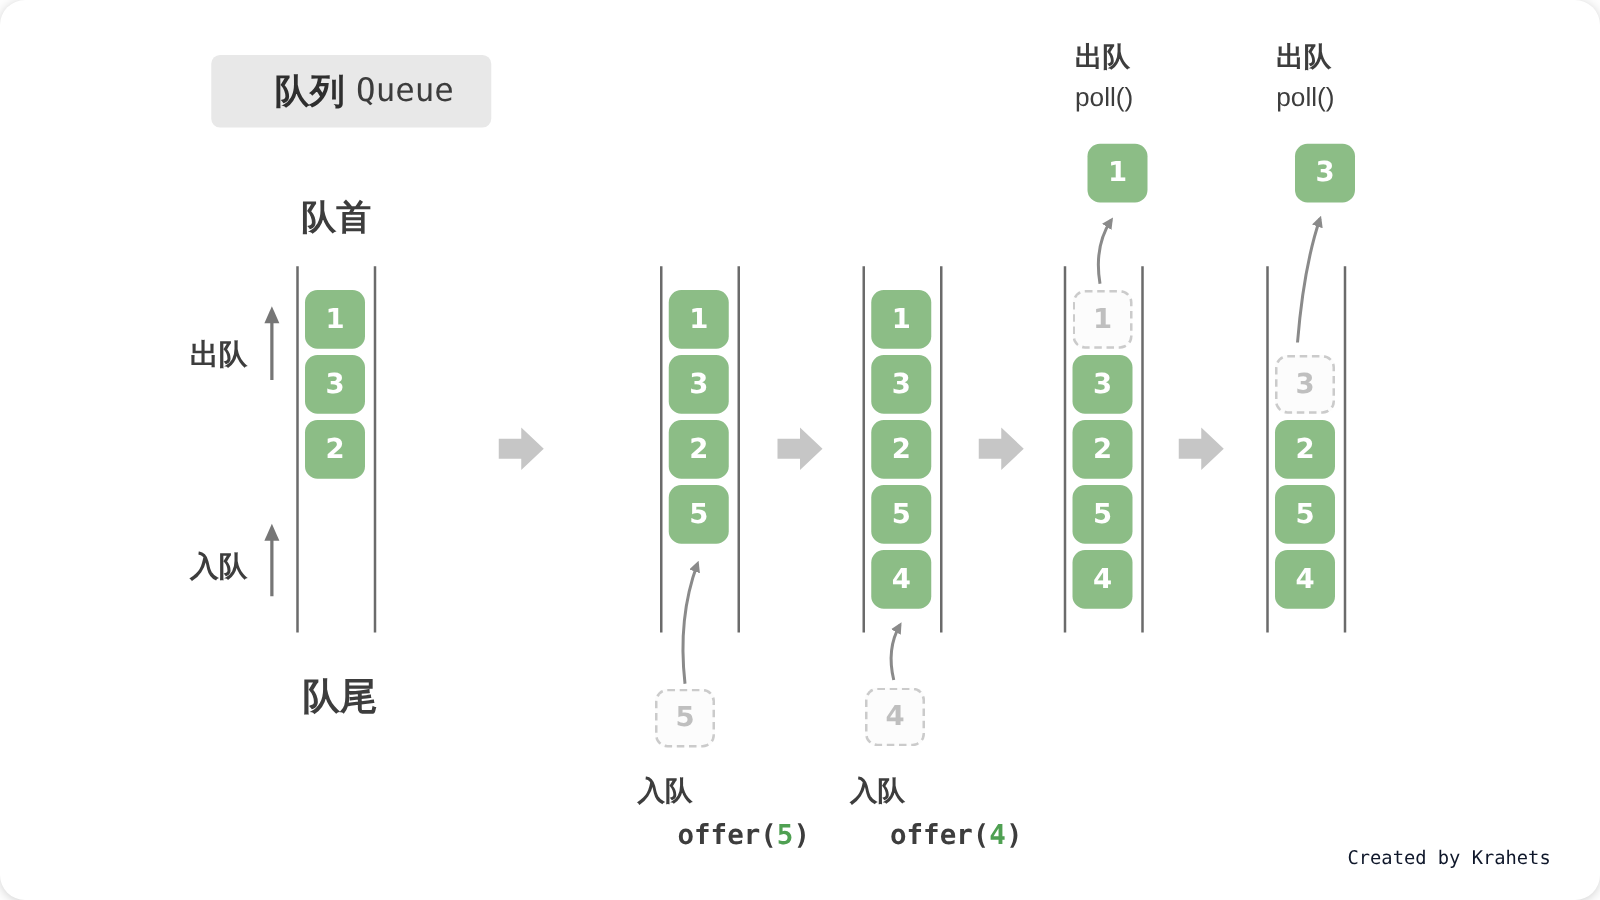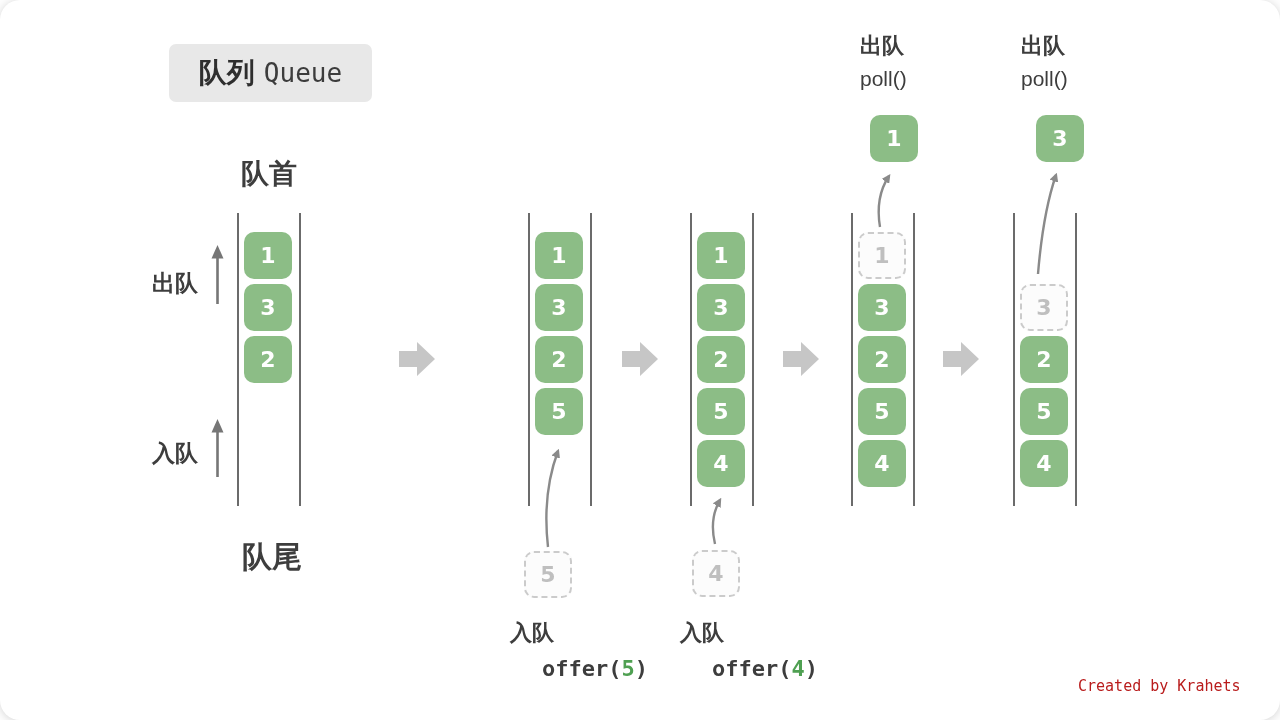--- a/index.html
+++ b/index.html
@@ -14,21 +14,21 @@
   html,body{margin:0;padding:0;background:#fdfdfd;overflow:hidden;}
   body{font-family:"Liberation Sans","DejaVu Sans",sans-serif;}
   #canvas{
     position:relative;width:1280px;height:720px;background:#ffffff;
     border-radius:20px;box-shadow:0 1px 8px rgba(0,0,0,.16);overflow:hidden;
   }
   .abs{position:absolute;}
   
   .title-box{
     left:169px;top:44px;width:203px;height:58px;background:#e8e8e8;border-radius:7px;
-    display:flex;align-items:center;justify-content:center;gap:9px;
+    display:flex;align-items:center;justify-content:center;gap:9px;padding-left:21px;
   }
   .title-zh{font-weight:bold;font-size:28px;color:#2e2e2e;}
   .title-en{font-family:"DejaVu Sans Mono","Liberation Mono",monospace;font-size:26px;color:#3c3c3c;}
   
   .cjk-label{font-weight:bold;color:var(--ink);white-space:nowrap;}
   .lbl-front{left:241px;top:155px;font-size:28px;}
   .lbl-rear{left:242px;top:537px;font-size:30px;}
   .lbl-dequeue{left:152px;top:268px;font-size:23px;}
   .lbl-enqueue{left:152px;top:438px;font-size:23px;}
   
@@ -51,21 +51,21 @@
     color:#fff;font-weight:bold;font-size:22px;
     display:flex;align-items:center;justify-content:center;
     font-family:"DejaVu Sans","Liberation Sans",sans-serif;
   }
   .cell.ghost{
     background:#fcfcfc;border:2px dashed var(--ghost-border);color:var(--ghost-text);
     width:44px;height:43px;
   }
   .watermark{
     left:1078px;top:677px;font-family:"DejaVu Sans Mono","Liberation Mono",monospace;
-    font-size:15px;color:#b91c1c;white-space:nowrap;
+    font-size:15px;color:#0f172a;white-space:nowrap;
   }
   svg.layer{left:0;top:0;pointer-events:none;}
 </style>
 </head>
 <body>
 
 <div id="canvas">
 
   <svg class="layer abs" width="1280" height="720" viewBox="0 0 1280 720">
     <defs>

